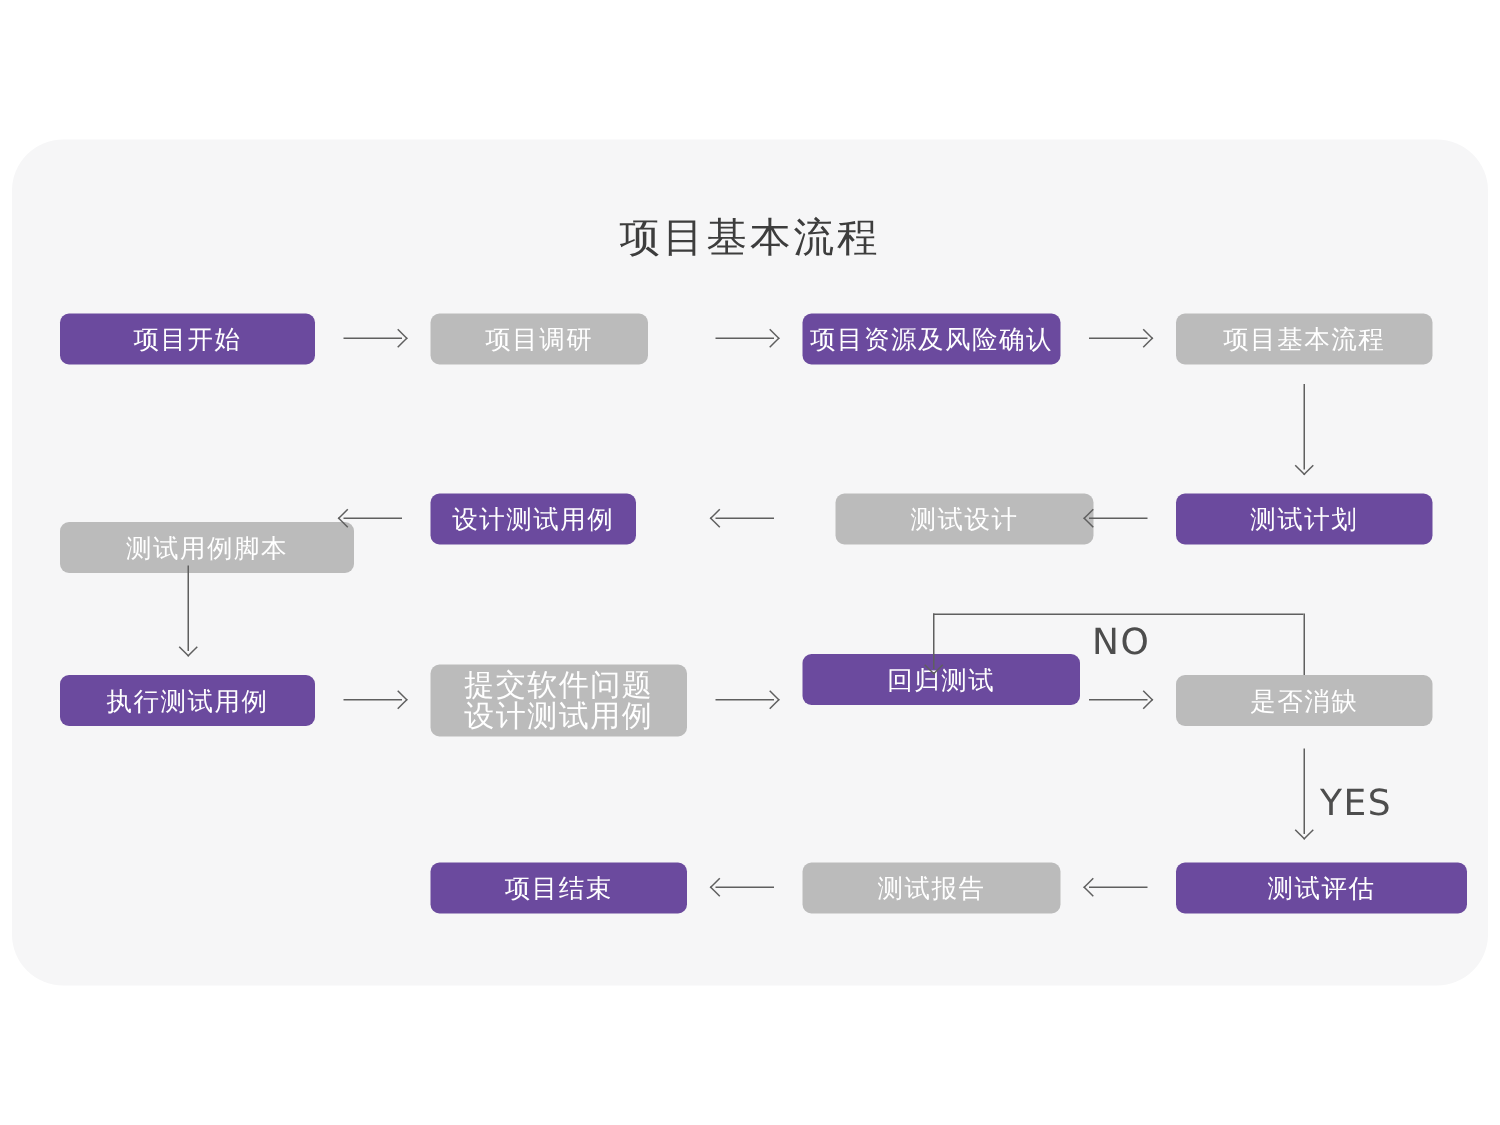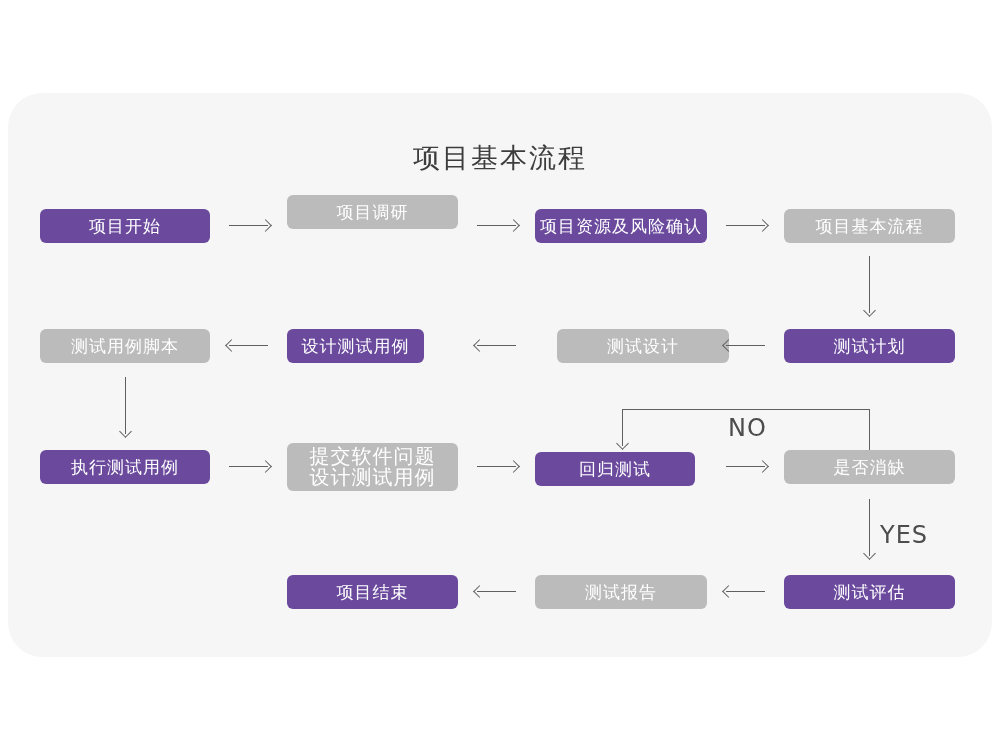--- a/index.html
+++ b/index.html
@@ -51,54 +51,54 @@
 </style>
 </head>
 <body>
 
 <div class="card"></div>
 
 <div class="title">项目基本流程</div>
 
 <div class="node purple" style="left:40px;top:209px;width:170px">项目开始</div>
 <div class="arrow-h to-right" style="left:229px;top:225px;width:39px"></div>
-<div class="node gray" style="left:287px;top:195px;width:171px">项目调研</div>
+<div class="node gray" style="left:287px;top:209px;width:145px">项目调研</div>
 <div class="arrow-h to-right" style="left:477px;top:225px;width:39px"></div>
 <div class="node purple" style="left:535px;top:209px;width:172px">项目资源及风险确认</div>
 <div class="arrow-h to-right" style="left:726px;top:225px;width:39px"></div>
 <div class="node gray" style="left:784px;top:209px;width:171px">项目基本流程</div>
 
 <div class="arrow-v to-down" style="left:869px;top:256px;height:57px"></div>
 
-<div class="node gray" style="left:40px;top:329px;width:170px">测试用例脚本</div>
+<div class="node gray" style="left:40px;top:348px;width:196px">测试用例脚本</div>
 <div class="arrow-h to-left" style="left:229px;top:345px;width:39px"></div>
 <div class="node purple" style="left:287px;top:329px;width:137px">设计测试用例</div>
 <div class="arrow-h to-left" style="left:477px;top:345px;width:39px"></div>
 <div class="node gray" style="left:557px;top:329px;width:172px">测试设计</div>
 <div class="arrow-h to-left" style="left:726px;top:345px;width:39px"></div>
 <div class="node purple" style="left:784px;top:329px;width:171px">测试计划</div>
 
 <div class="arrow-v to-down" style="left:125px;top:377px;height:57px"></div>
 
 <div class="node purple" style="left:40px;top:450px;width:170px">执行测试用例</div>
 <div class="arrow-h to-right" style="left:229px;top:466px;width:39px"></div>
 <div class="node gray tall" style="left:287px;top:443px;width:171px">
   <span>提交软件问题</span>
   <span>设计测试用例</span>
 </div>
 <div class="arrow-h to-right" style="left:477px;top:466px;width:39px"></div>
-<div class="node purple" style="left:535px;top:452px;width:160px">回归测试</div>
+<div class="node purple" style="left:535px;top:436px;width:185px">回归测试</div>
 <div class="arrow-h to-right" style="left:726px;top:466px;width:39px"></div>
 <div class="node gray" style="left:784px;top:450px;width:171px">是否消缺</div>
 
 <div class="line-v" style="left:869px;top:409px;height:41px"></div>
 <div class="line-h" style="left:622px;top:409px;width:247px"></div>
 <div class="arrow-v to-down" style="left:622px;top:409px;height:37px"></div>
 <div class="branch-label" style="left:728px;top:414px">NO</div>
 
 <div class="arrow-v to-down" style="left:869px;top:499px;height:57px"></div>
 <div class="branch-label" style="left:880px;top:521px">YES</div>
 
 <div class="node purple" style="left:287px;top:575px;width:171px">项目结束</div>
 <div class="arrow-h to-left" style="left:477px;top:591px;width:39px"></div>
 <div class="node gray" style="left:535px;top:575px;width:172px">测试报告</div>
 <div class="arrow-h to-left" style="left:726px;top:591px;width:39px"></div>
-<div class="node purple" style="left:784px;top:575px;width:171px">测试评估</div>
+<div class="node purple" style="left:784px;top:575px;width:194px">测试评估</div>
 
 </body></html>

